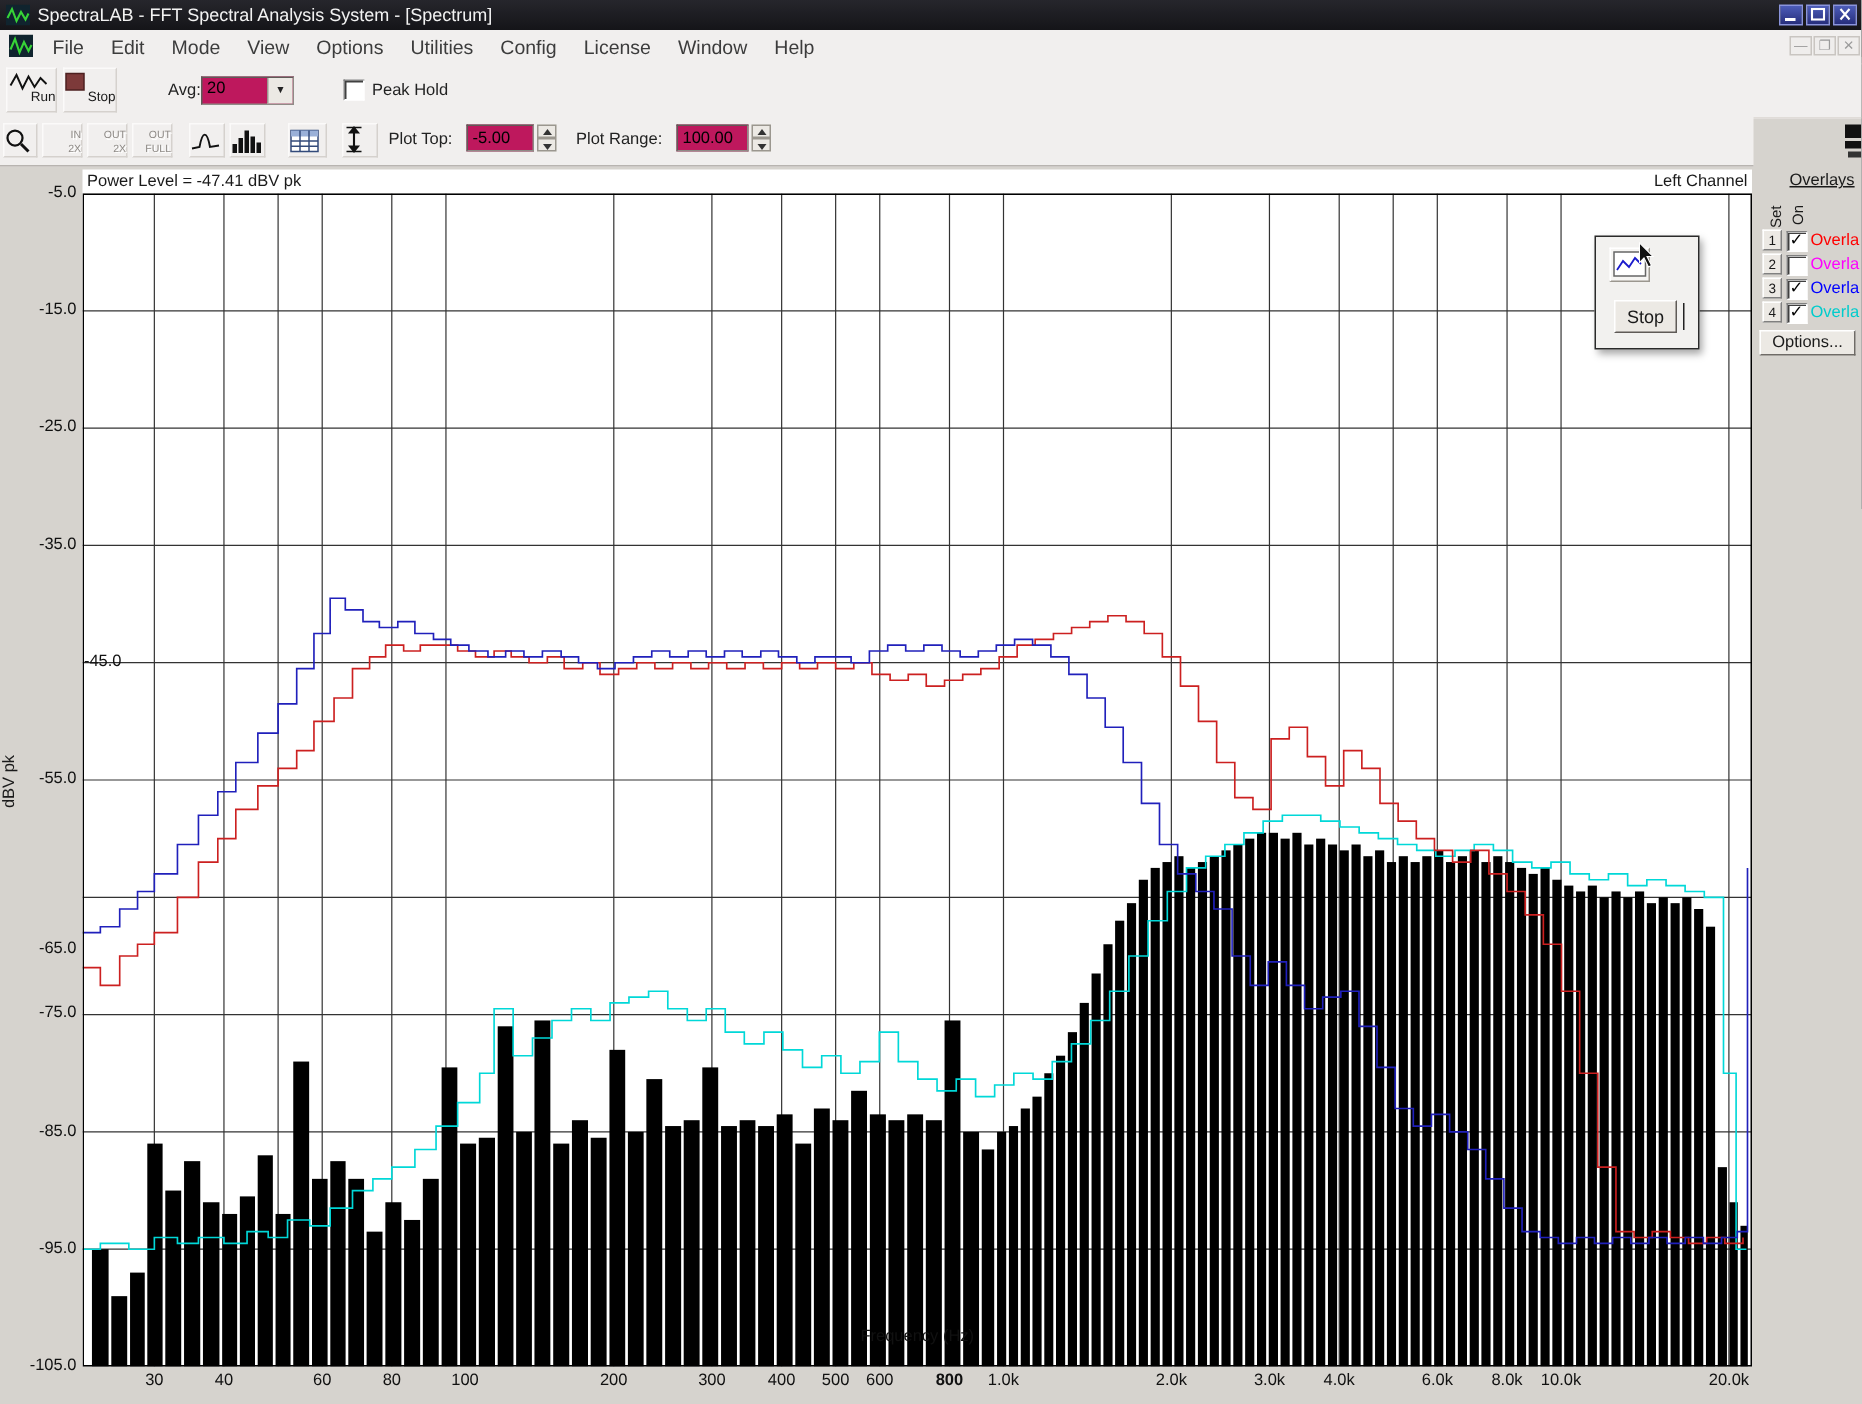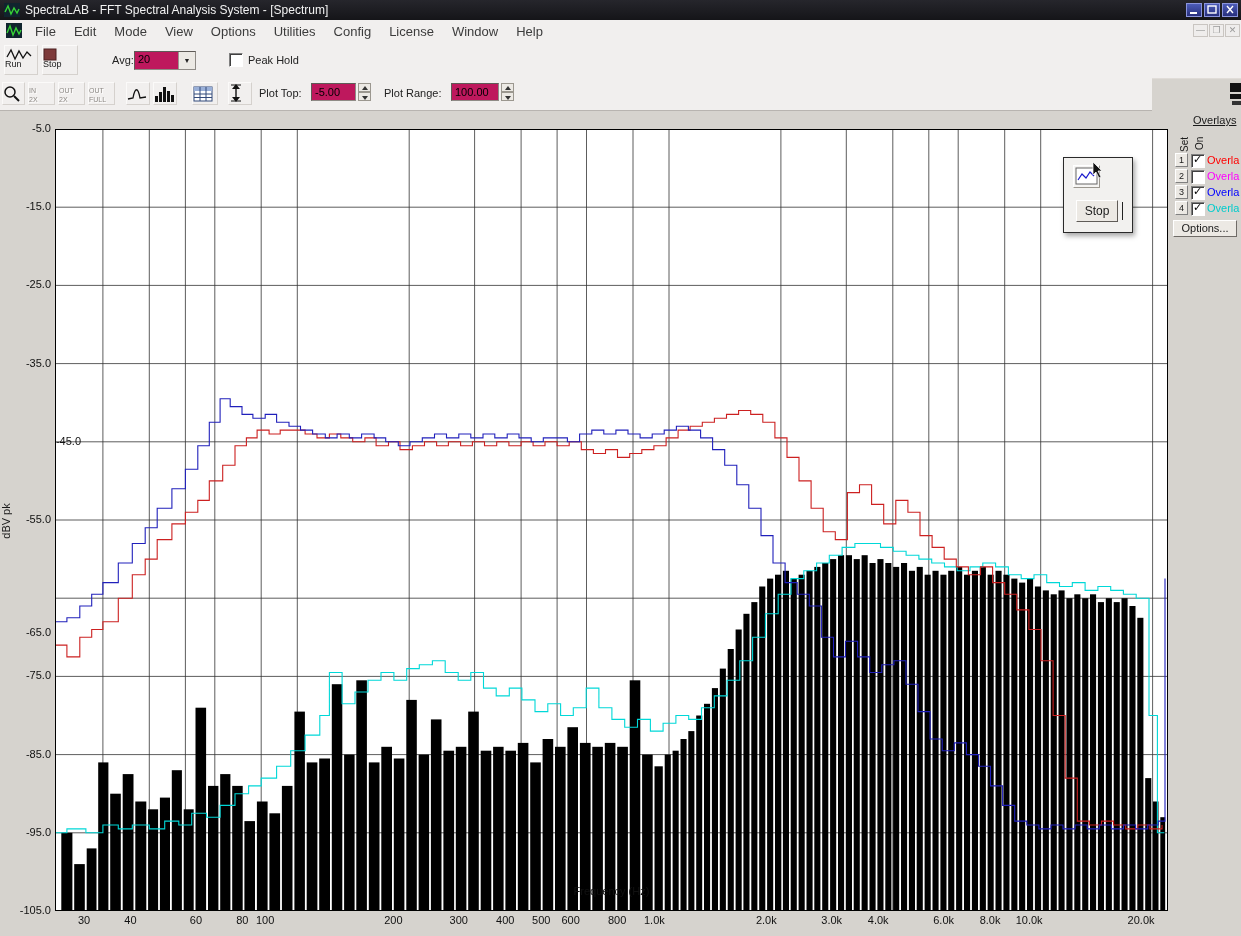--- a/index.html
+++ b/index.html
@@ -13,23 +13,23 @@
   .winbtn{position:absolute;top:3px;width:16px;height:14px;background:linear-gradient(#4c5cb8,#272f7c);
     border:1px solid #8a94dc;box-sizing:border-box;text-align:center;}
   
   #menubar{position:absolute;left:0;top:20px;width:1241px;height:22px;background:#f1efee;border-bottom:1px solid #dedad6;}
   #menu-items{position:absolute;left:26px;top:0;height:22px;display:flex;}
   .menu-item{padding:4px 9px 0 9px;font-size:13px;color:#3c3c3c;}
   .mdibtn{position:absolute;top:4px;width:15px;height:13px;background:#efedec;border:1px solid #c9c5c1;
     box-sizing:border-box;color:#9a9a9a;text-align:center;font-size:9px;line-height:11px;}
   
   #toolbar1{position:absolute;left:0;top:42px;width:1241px;height:36px;background:#f1efee;border-bottom:1px solid #e0dcd8;}
-  #toolbar2{position:absolute;left:0;top:78px;width:1152px;height:32px;background:#f1efee;border-bottom:1px solid #b8b4b0;}
+  #toolbar2{position:absolute;left:0;top:78px;width:1152px;height:32px;background:#f1efee;border-bottom:1px solid #b8b4b0;padding-left:17px;}
   .tbtn{position:absolute;box-sizing:border-box;background:#f1efee;border:1px solid #d5d1cd;
-    border-top-color:#fbfaf9;border-left-color:#fbfaf9;text-align:left;}
+    border-top-color:#fbfaf9;border-left-color:#fbfaf9;text-align:right;}
   .tool-label{position:absolute;font-size:11px;color:#222;}
   .field{position:absolute;box-sizing:border-box;background:#be185d;border:1px solid #8f8b86;
     border-top-color:#5f5b57;border-left-color:#5f5b57;font-size:11px;padding:1px 3px;
     font-family:"Liberation Sans",sans-serif;color:#000;}
   .spin{position:absolute;width:13px;height:18px;}
   .spin .up,.spin .dn{position:absolute;left:0;width:13px;height:9px;background:#ece9e4;
     border:1px solid #9b978f;box-sizing:border-box;}
   .spin .up{top:0;} .spin .dn{top:9px;}
   .tri-up{position:absolute;left:3px;top:2px;width:0;height:0;border-left:3px solid transparent;
     border-right:3px solid transparent;border-bottom:4px solid #333;}
@@ -37,21 +37,21 @@
     border-right:3px solid transparent;border-top:4px solid #333;}
   .checkbox{position:absolute;width:12px;height:12px;background:#fff;border:1px solid #808080;
     border-bottom-color:#fff;border-right-color:#fff;box-shadow:inset 1px 1px 0 #404040;box-sizing:content-box;}
   .check{position:absolute;left:1px;top:-2px;font-size:11px;font-weight:bold;color:#000;}
   
   #status-strip{position:absolute;left:55px;top:113px;width:1113px;height:16px;background:#fff;}
   #power-level{position:absolute;left:3px;top:2px;font-size:11px;}
   #left-channel{position:absolute;right:3px;top:2px;font-size:11px;}
   #plot{position:absolute;left:55px;top:129px;width:1113px;height:782px;background:#fff;}
   .ytick{position:absolute;left:0;width:51px;text-align:right;font-size:11px;color:#111;}
-  .xtick{position:absolute;top:914px;width:50px;font-size:11px;color:#111;}
+  .xtick{position:absolute;top:914px;width:50px;text-align:center;font-size:11px;color:#111;}
   #freq-axis-title{position:absolute;left:55px;top:885px;width:1113px;text-align:center;font-size:11px;color:#111;}
   #dbv-label{position:absolute;left:-16px;top:515px;font-size:11px;transform:rotate(-90deg);width:44px;text-align:center;}
   
   #overlays-panel{position:absolute;left:1170px;top:110px;width:71px;height:140px;}
   #overlays-title{position:absolute;left:23px;top:4px;font-size:11px;text-decoration:underline;}
   .vlabel{position:absolute;font-size:10px;transform:rotate(-90deg);transform-origin:left top;}
   .ovl-num{position:absolute;width:13px;height:14px;background:#ece9e4;border:1px solid #808080;
     border-top-color:#fff;border-left-color:#fff;box-sizing:border-box;font-size:9px;text-align:center;line-height:12px;}
   .ovl-label{position:absolute;left:37px;width:34px;overflow:hidden;white-space:nowrap;font-size:11px;}
   #options-btn{position:absolute;left:3px;top:110px;width:64px;height:17px;background:#ece9e4;
@@ -209,20 +209,24 @@
           <span class="tri-dn"></span>
         </span>
     </div>
     <svg class="abs" style="left:1228px;top:2px" width="13" height="27">
       <rect x="2" y="3" width="11" height="9" fill="#111"></rect>
       <rect x="2" y="14" width="11" height="5" fill="#111"></rect>
       <rect x="4" y="21" width="9" height="4" fill="#333"></rect>
     </svg>
   </div>
 
+  <div id="status-strip">
+    <span id="power-level">Power Level = -47.41 dBV pk</span>
+    <span id="left-channel">Left Channel</span>
+  </div>
 
   <div id="dbv-label">dBV pk</div>
 
   <div id="plot">
     <svg id="chart-svg" width="1113" height="782">
         <line x1="47.9" y1="0" x2="47.9" y2="782" stroke="#333333" stroke-width="0.8"></line>
         <line x1="94.3" y1="0" x2="94.3" y2="782" stroke="#333333" stroke-width="0.8"></line>
         <line x1="130.4" y1="0" x2="130.4" y2="782" stroke="#333333" stroke-width="0.8"></line>
         <line x1="159.8" y1="0" x2="159.8" y2="782" stroke="#333333" stroke-width="0.8"></line>
         <line x1="206.2" y1="0" x2="206.2" y2="782" stroke="#333333" stroke-width="0.8"></line>
@@ -413,27 +417,27 @@
       <path d="M2,1 L2,14 L5,11 L8,17 L10,16 L7,10 L11,10 Z" fill="#111" stroke="#fff" stroke-width="0.7"></path>
     </svg>
     <div id="float-stop-btn">Stop</div>
     <div id="float-caret"></div>
   </div>
 
 <div class="xtick" style="left: 77.8848px;">30</div>
     <div class="xtick" style="left: 124.328px;">40</div>
     <div class="xtick" style="left: 189.786px;">60</div>
     <div class="xtick" style="left: 236.23px;">80</div>
-    <div class="xtick" style="left: 256px;">100</div>
+    <div class="xtick" style="left: 285px;">100</div>
     <div class="xtick" style="left: 384.155px;">200</div>
     <div class="xtick" style="left: 449.614px;">300</div>
     <div class="xtick" style="left: 496.057px;">400</div>
     <div class="xtick" style="left: 532.081px;">500</div>
     <div class="xtick" style="left: 561.515px;">600</div>
-    <div class="xtick" style="left: 607.958px;">800</div>
+    <div class="xtick" style="left: 607.958px; font-weight: bold;">800</div>
     <div class="xtick" style="left: 643.983px;">1.0k</div>
     <div class="xtick" style="left: 755.884px;">2.0k</div>
     <div class="xtick" style="left: 821.342px;">3.0k</div>
     <div class="xtick" style="left: 867.786px;">4.0k</div>
     <div class="xtick" style="left: 933.244px;">6.0k</div>
     <div class="xtick" style="left: 979.687px;">8.0k</div>
     <div class="xtick" style="left: 1015.71px;">10.0k</div>
     <div class="xtick" style="left: 1127.61px;">20.0k</div>
     <div class="ytick" style="top: 122px;">-5.0</div>
     <div class="ytick" style="top: 200.2px;">-15.0</div>

